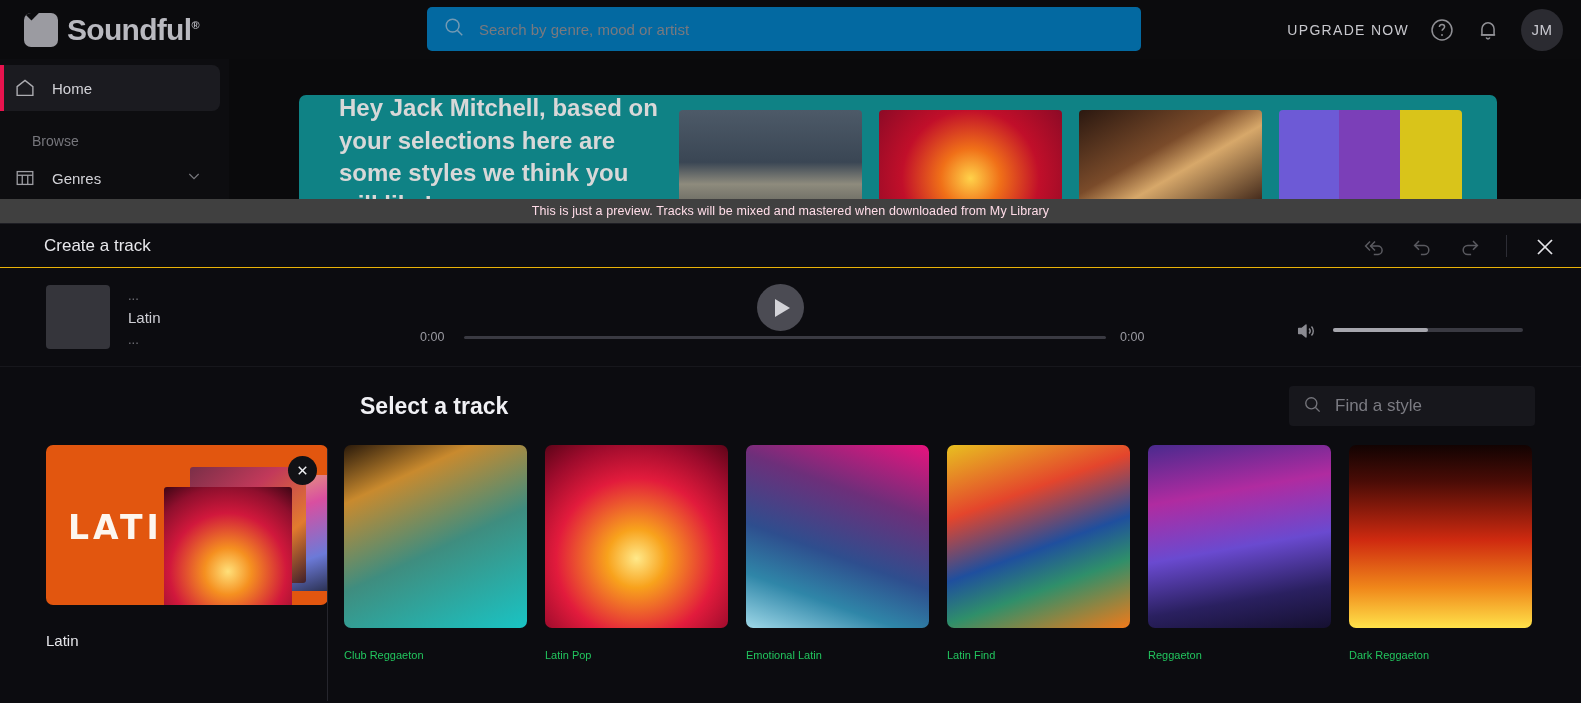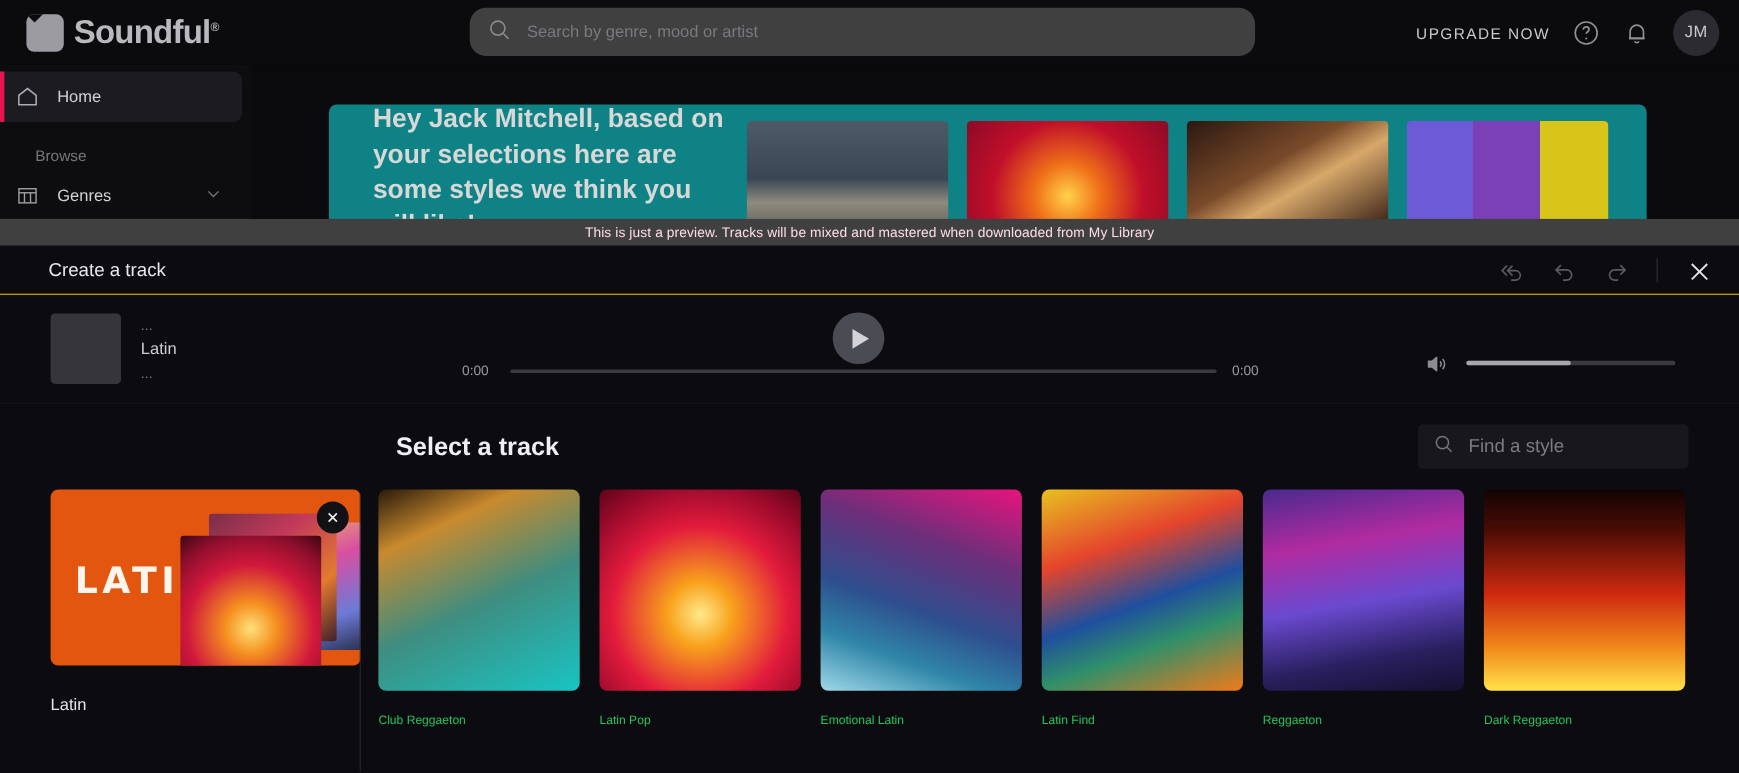--- a/index.html
+++ b/index.html
@@ -35,21 +35,21 @@
   }
   .logo-text {
     margin-left: 9px; font-size: 30px; font-weight: 700;
     color: #b9b9bf; letter-spacing: -0.7px; position: relative;
   }
   .logo-reg { font-size: 11px; vertical-align: super; }
 
   .searchbar {
     position: absolute; left: 427px; top: 7px;
     width: 714px; height: 44px;
-    background: #404040; border-radius: 15px;
+    background: #0369a1; border-radius: 5px;
     display: flex; align-items: center;
   }
   .searchbar .s-icon { margin-left: 16px; opacity: .62; }
   .searchbar input {
     flex: 1; background: transparent; border: none; outline: none;
     color: #cfcfd4; font-size: 15px; margin-left: 14px;
     font-family: "Liberation Sans", sans-serif;
   }
   .searchbar input::placeholder { color: #79797f; }
 

